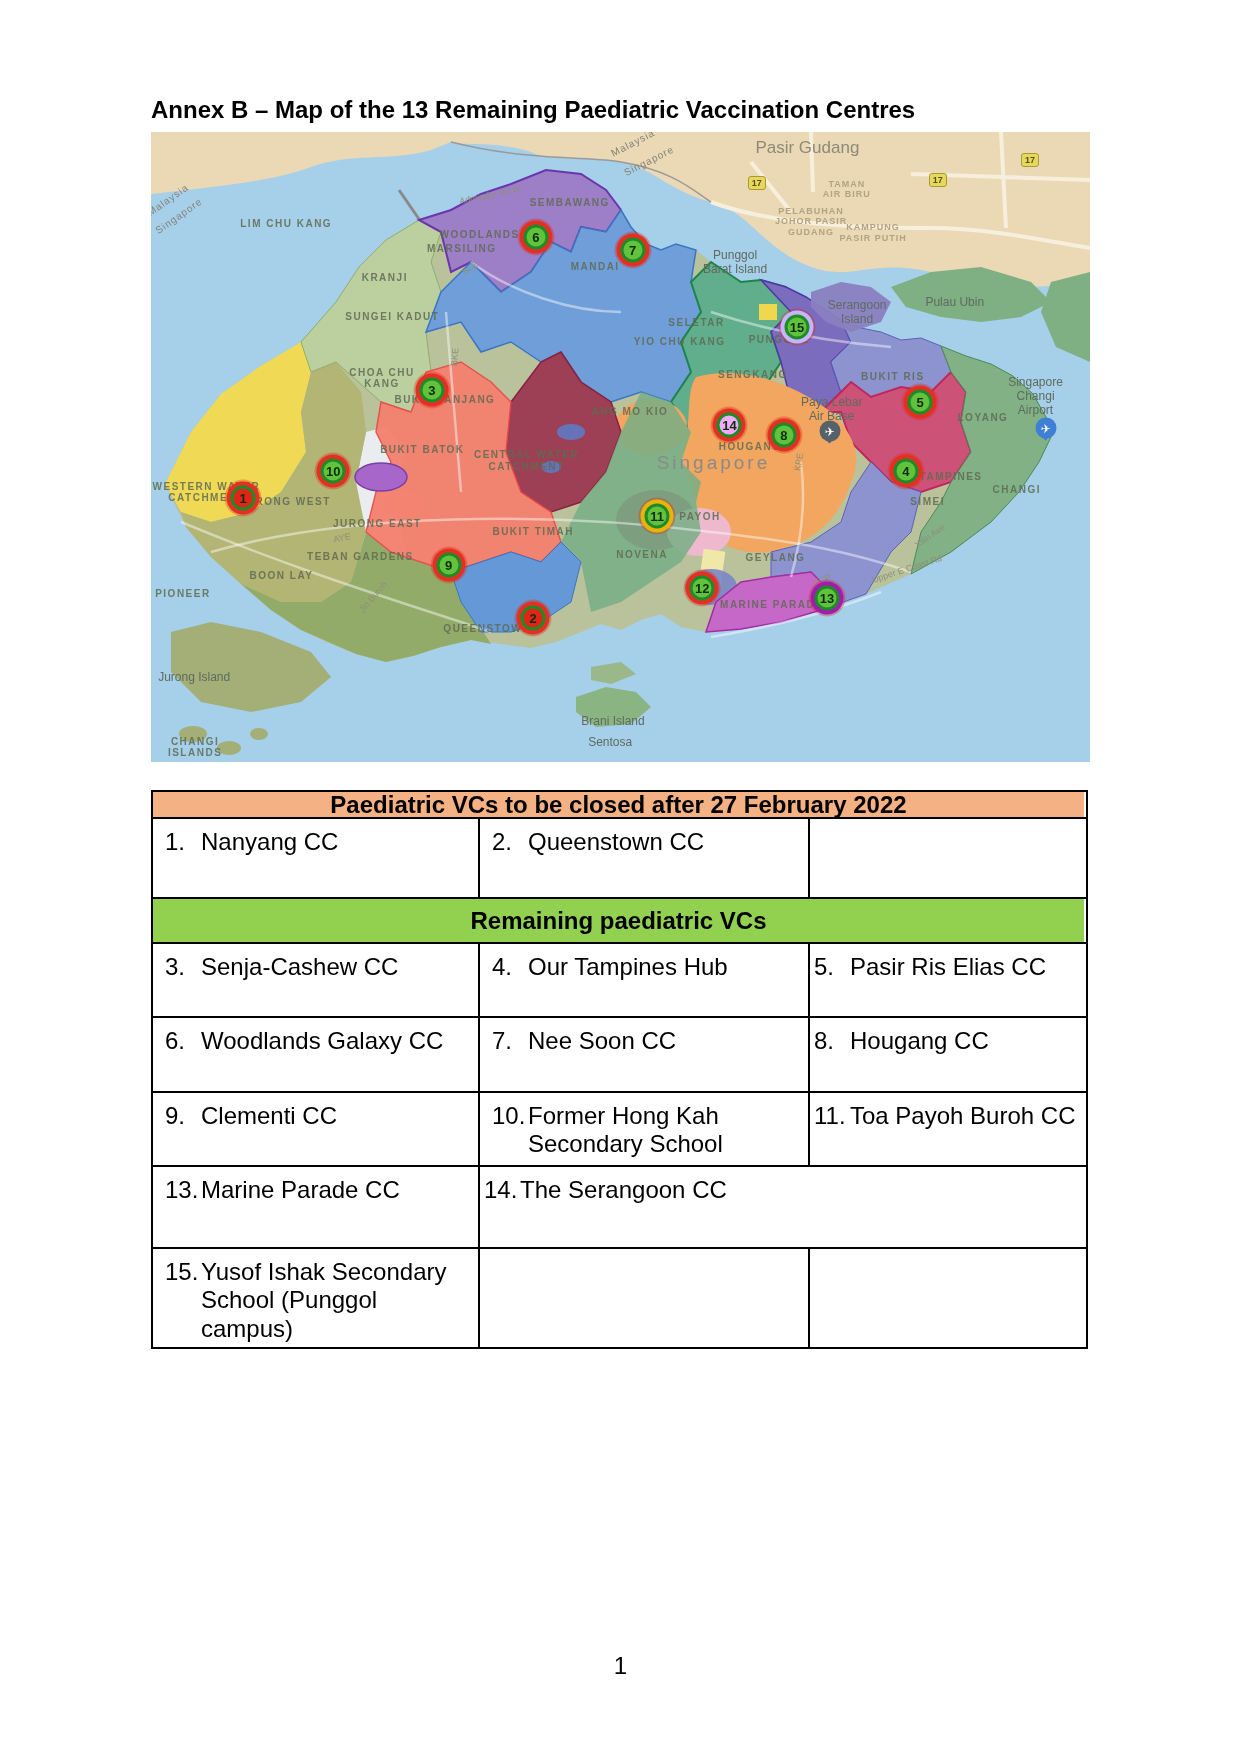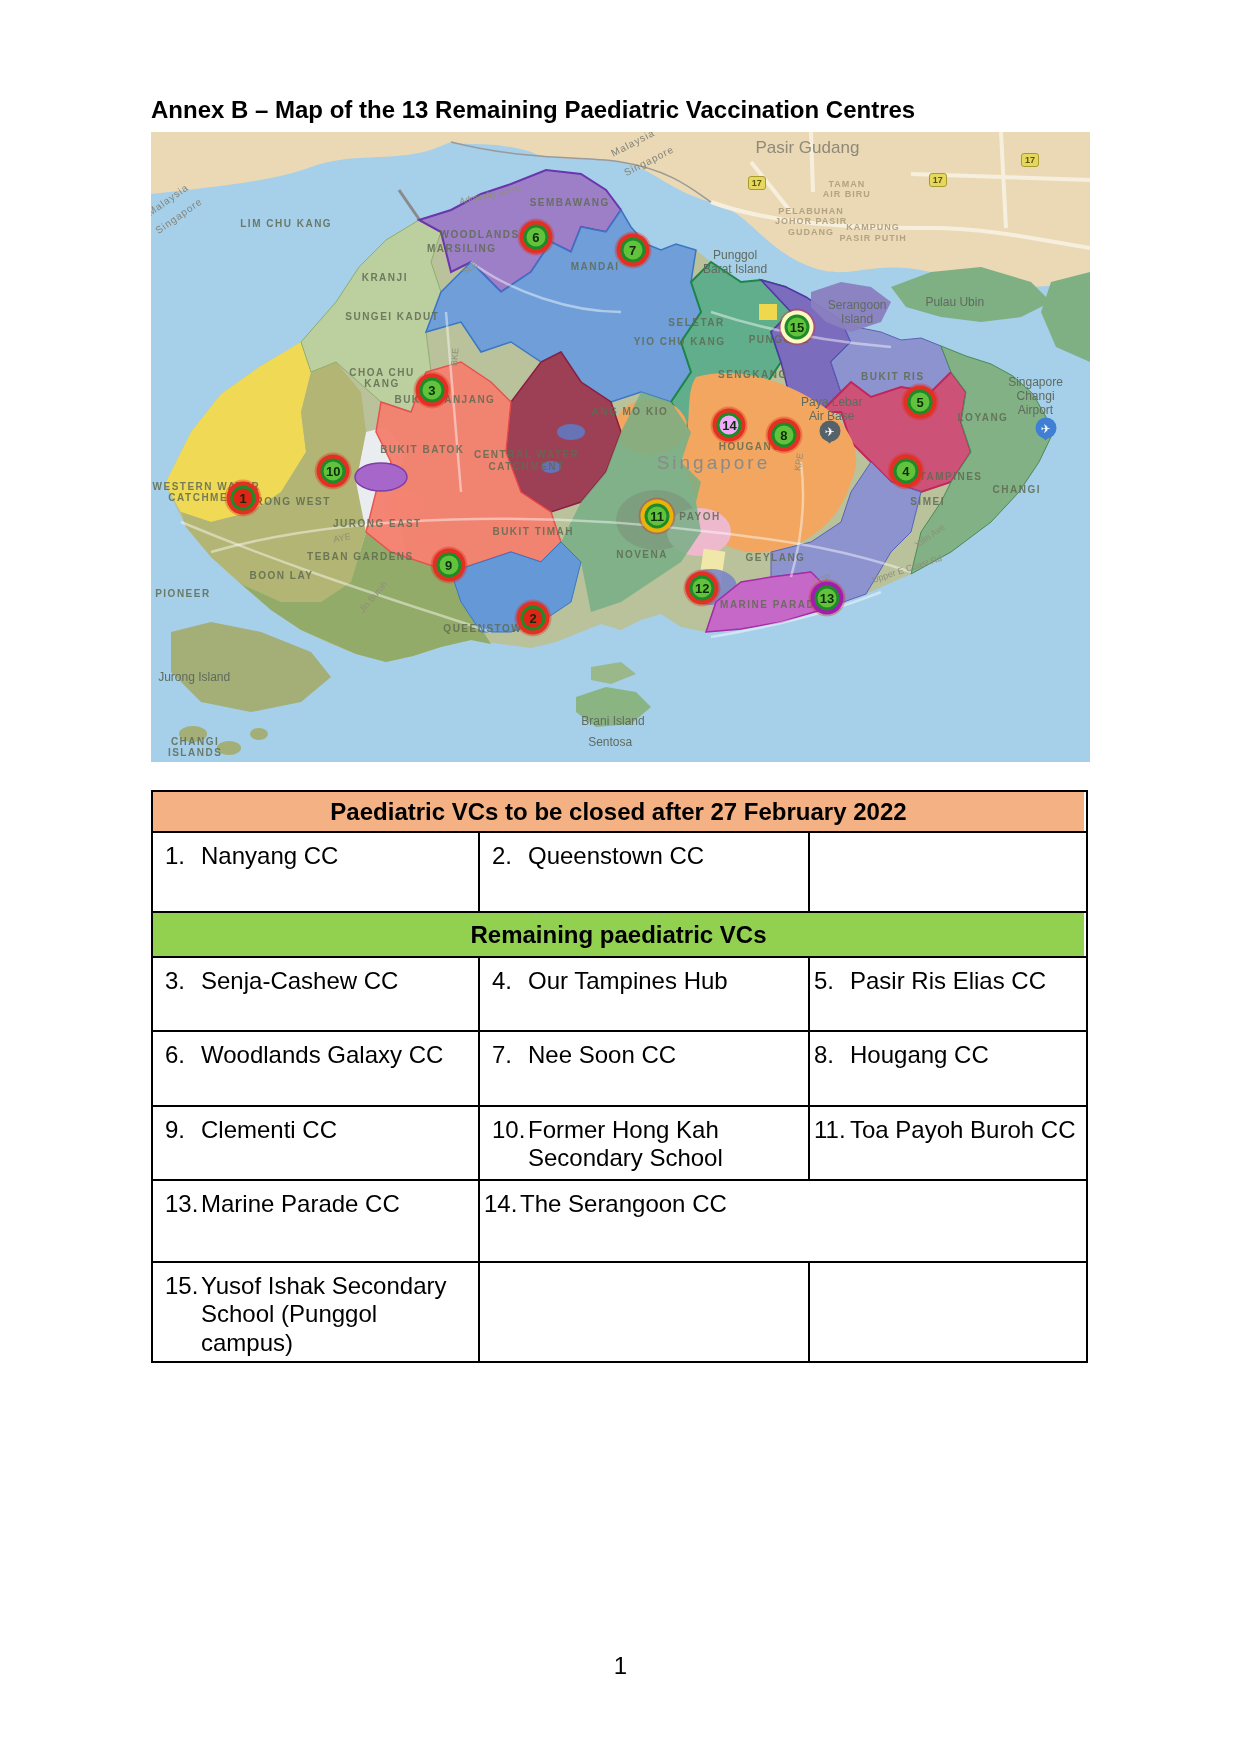--- a/index.html
+++ b/index.html
@@ -33,21 +33,21 @@
   .apin-paya{background:#55626a;}
   .apin-paya::after{border-top-color:#55626a;}
   .apin-changi{background:#3f7fd6;}
   .apin-changi::after{border-top-color:#3f7fd6;}
 
   
   .vc-table{position:absolute;left:151px;top:790px;width:937px;border:2px solid #000;box-sizing:border-box;}
   .trow{display:grid;grid-template-columns:325px 330px 276px;}
   .trow + .trow{border-top:2px solid #000;}
   .th{font-size:24px;font-weight:bold;text-align:center;display:flex;align-items:center;justify-content:center;}
-  .th-closed{height:39px;background:#F4B183;}
+  .th-closed{height:25px;background:#F4B183;}
   .th-remaining{height:43px;background:#92D050;}
   .cell{box-sizing:border-box;padding:9px 4px 4px 12px;font-size:24px;line-height:1.18;display:flex;align-items:flex-start;}
   .cell + .cell{border-left:2px solid #000;}
   .cell .num{flex:0 0 36px;}
   .cell .txt{flex:1;}
   .c3{padding-left:4px;}
   .h80{height:78px}.h74{height:72px}.h75{height:73px}.h82{height:80px}.h100{height:98px}
 
   .page-number{position:absolute;left:0;right:0;top:1652px;text-align:center;font-size:24px;}
 </style>
@@ -263,21 +263,21 @@
         </div>
         <div class="marker" style="left: 58.7%; top: 72.4%; background: rgb(227, 48, 34);">
           <span class="marker-inner" style="background: rgb(99, 194, 60); border-color: rgb(29, 140, 40);">12</span>
         </div>
         <div class="marker" style="left: 72%; top: 74%; background: #a21caf;">
           <span class="marker-inner" style="background: rgb(99, 194, 60); border-color: rgb(29, 140, 40);">13</span>
         </div>
         <div class="marker" style="left: 61.6%; top: 46.5%; background: rgb(227, 48, 34);">
           <span class="marker-inner" style="background: #f0abfc; border-color: rgb(29, 140, 40);">14</span>
         </div>
-        <div class="marker" style="left: 68.8%; top: 31%; background: #fef9c3;">
+        <div class="marker" style="left: 68.8%; top: 31%; background: #c4b5fd;">
           <span class="marker-inner" style="background: rgb(99, 194, 60); border-color: rgb(29, 140, 40);">15</span>
         </div>
       </div>
   </div>
 
   <div class="vc-table">
     <div class="trow">
         <div class="th th-closed" style="grid-column: 1 / span 3; background: rgb(244, 177, 131);">Paediatric VCs to be closed after 27 February 2022</div>
       </div>
 

